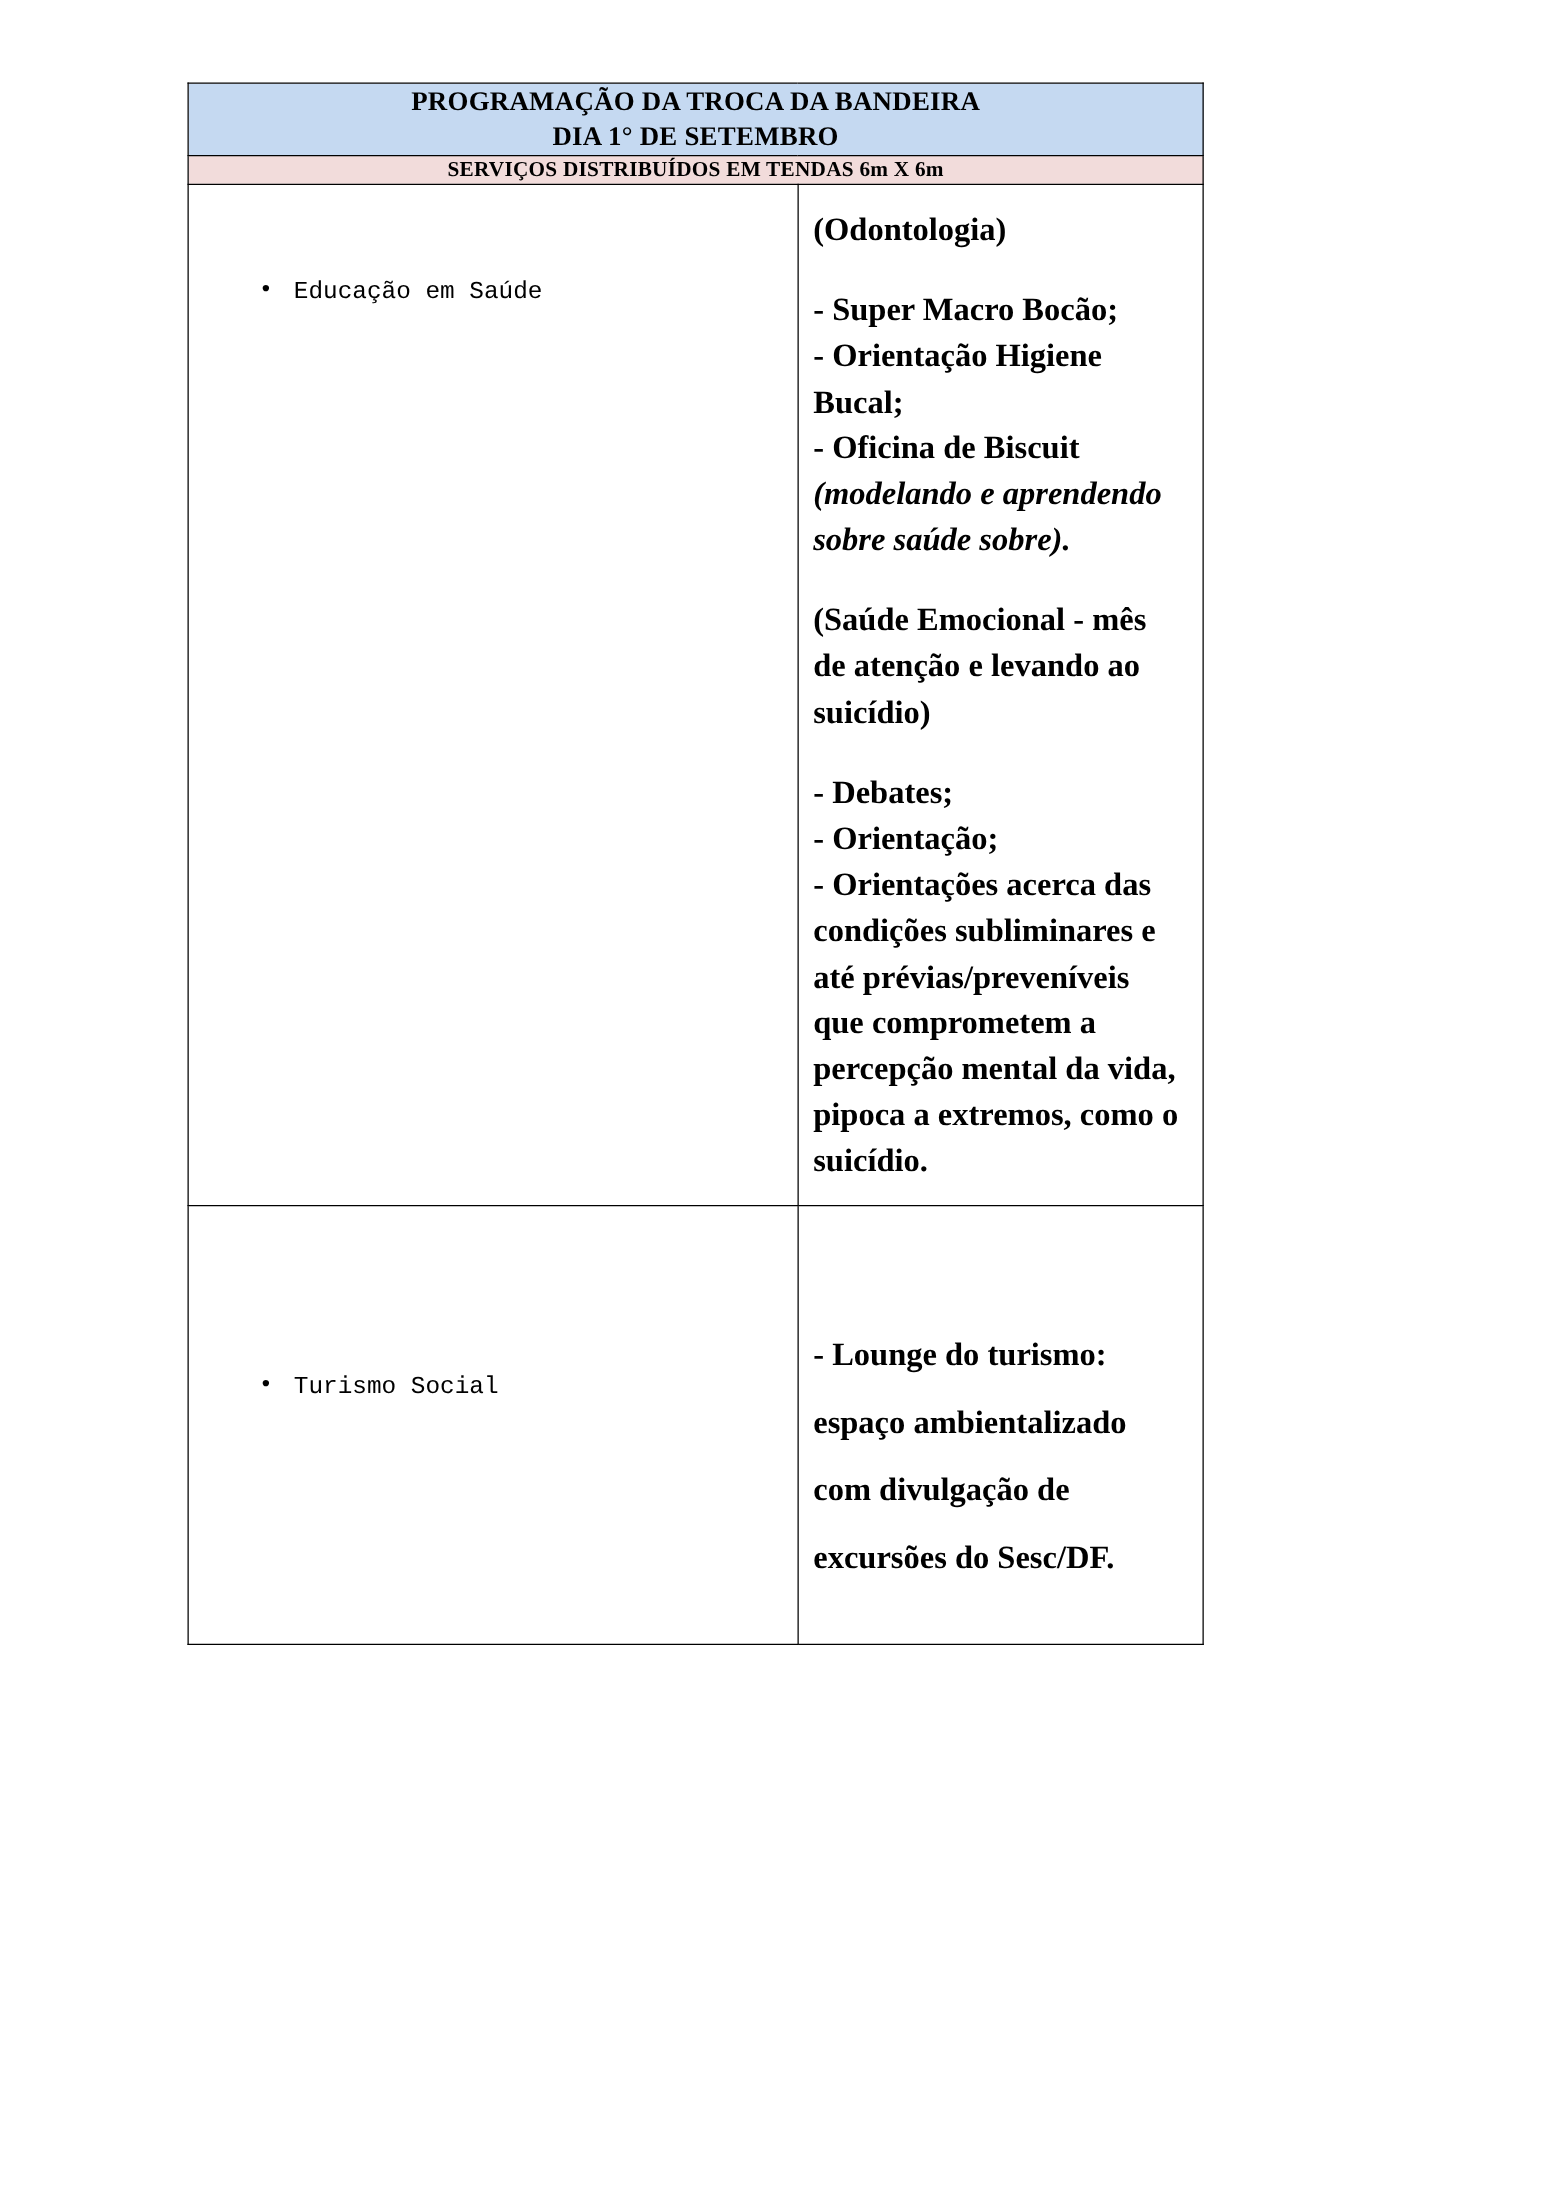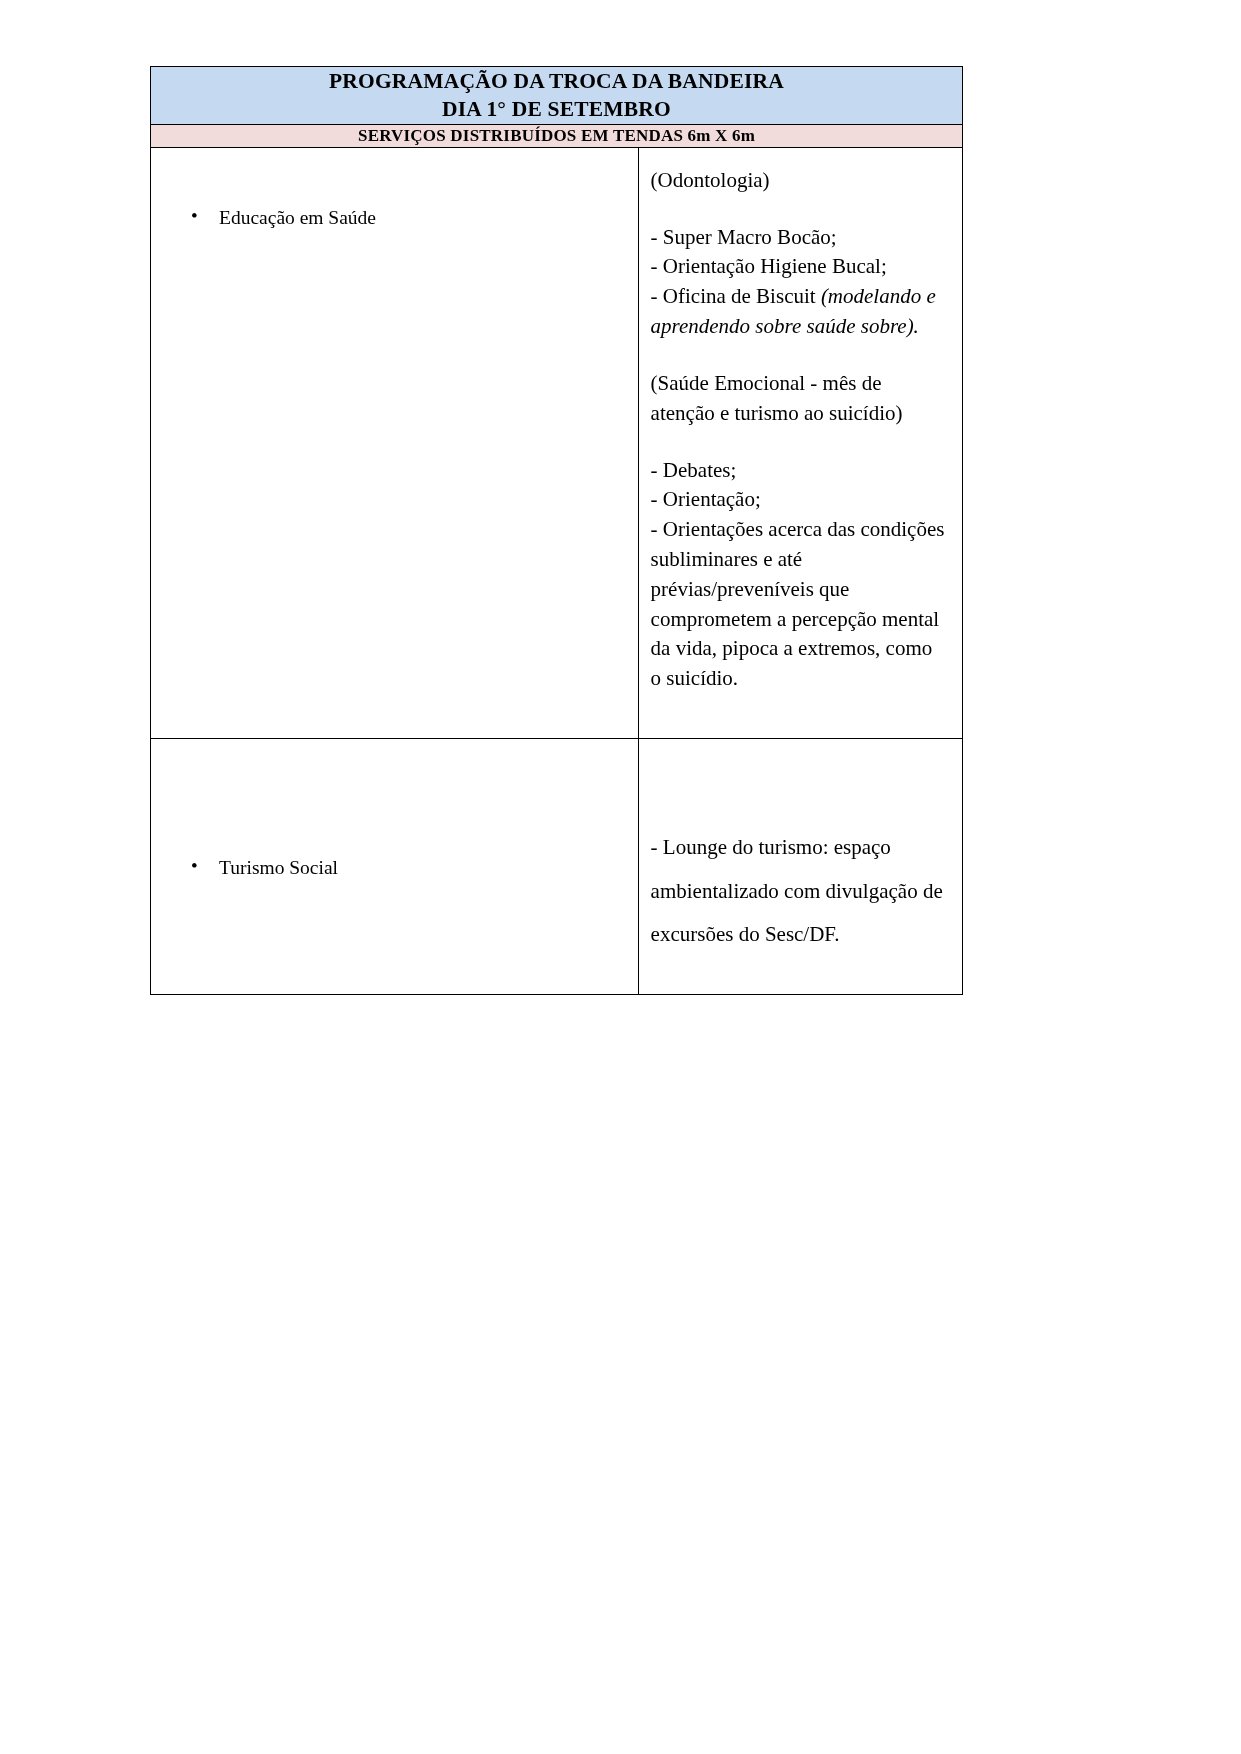--- a/index.html
+++ b/index.html
@@ -78,42 +78,44 @@
     padding: 0;
   }
 
   .left-inner {
     position: relative;
     height: 100%;
     padding: 0;
   }
 
   ul.bullet-list {
-    margin: 0;
+    margin: 16px;
     padding: 0;
     list-style: none;
+    font-family: Liberation Mono, monospace;
   }
   ul.bullet-list li {
     position: relative;
     padding-left: 68px;
     font-size: 19.5px;
     line-height: 1.3;
   }
   ul.bullet-list li::before {
     content: "\2022";
     position: absolute;
     left: 40px;
     top: -1px;
     font-size: 19px;
   }
 
   .right-inner {
     padding: 18px 16px 16px 12px;
-    font-size: 21px;
+    font-size: 26px;
     line-height: 1.3;
+    font-weight: bold;
   }
 
   .blk {
     margin: 0 0 0 0;
   }
   .blk p {
     margin: 0;
     line-height: 1.42;
   }
   .gap-lg { height: 27px; }
@@ -177,21 +179,21 @@
               <p>(Odontologia)</p>
               <div class="gap-lg"></div>
               <p>- Super Macro Bocão;</p>
               <p>- Orientação Higiene Bucal;</p>
               <p><span>- Oficina de Biscuit  </span><span class="ital">(modelando e aprendendo sobre saúde sobre).</span></p>
             </div>
 
             <div class="gap-lg"></div>
 
             <div class="blk">
-              <p>(Saúde Emocional - mês de atenção e turismo ao suicídio)</p>
+              <p>(Saúde Emocional - mês de atenção e levando ao suicídio)</p>
               <div class="gap-lg"></div>
               <p>- Debates;</p>
               <p>- Orientação;</p>
               <p>- Orientações acerca das condições subliminares e até prévias/preveníveis que comprometem a percepção mental da vida, pipoca a extremos, como o suicídio.</p>
             </div>
 
           </div>
         </td>
       </tr>
 

